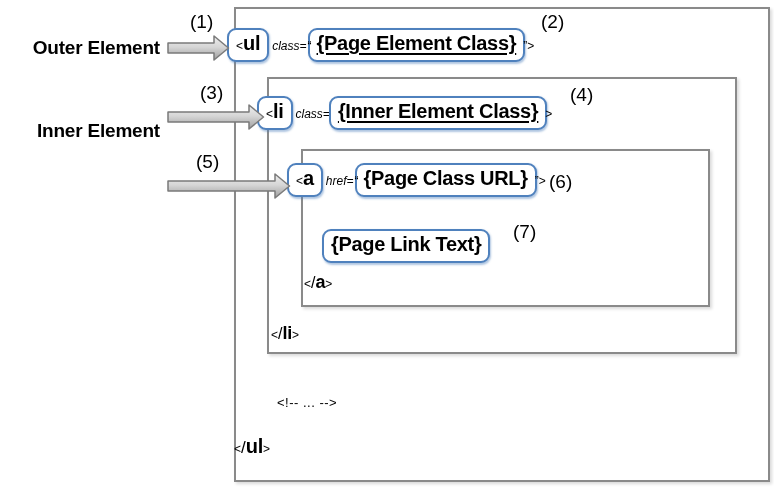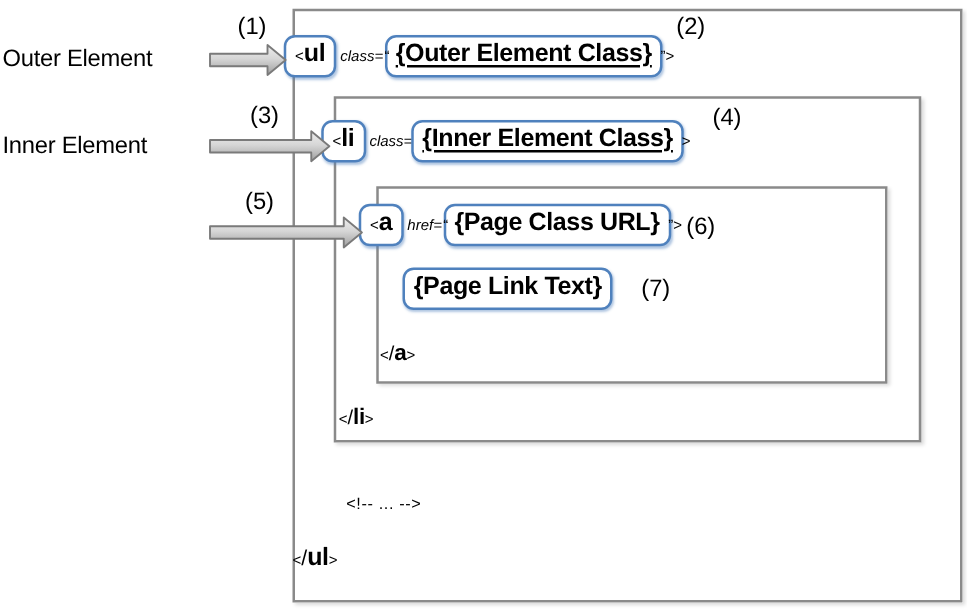--- a/index.html
+++ b/index.html
@@ -40,22 +40,22 @@
   
   .close-row{position:absolute;display:flex;align-items:baseline;z-index:3;white-space:nowrap;}
   .close-row .lt,.close-row .gt{font-size:12px;}
   .close-row .slash{font-size:16px;font-weight:normal;}
   .close-row .tag{font-size:18px;font-weight:bold;letter-spacing:-0.3px;}
   .close-row.close-ul .tag{font-size:20px;}
   .close-row.close-ul .slash{font-size:17px;}
   .comment{position:absolute;font-size:13px;z-index:3;letter-spacing:0.5px;}
 
   
-  .side-label{position:absolute;left:2px;width:158px;
-              font-size:19px;font-weight:normal;letter-spacing:-0.2px;z-index:3;}
+  .side-label{position:absolute;left:2px;width:158px;text-align:right;
+              font-size:19px;font-weight:bold;letter-spacing:-0.2px;z-index:3;}
   .num{position:absolute;font-size:19px;z-index:3;}
   svg.arrow{position:absolute;z-index:5;overflow:visible;}
 </style>
 </head>
 <body>
 
 <div class="stage">
 
   <svg width="0" height="0" style="position:absolute" aria-hidden="true">
     <defs>
@@ -65,21 +65,21 @@
         <stop offset="1" style="stop-color:var(--arrow-dark,#9e9e9e)"></stop>
       </linearGradient>
     </defs>
   </svg>
 
   <div class="rect rect-ul"></div>
   <div class="rect rect-li"></div>
   <div class="rect rect-a"></div>
 
   <div class="side-label" style="top:37px">Outer Element</div>
-  <div class="side-label" style="top:106px">Inner Element</div>
+  <div class="side-label" style="top:120px">Inner Element</div>
 
   <svg class="arrow" style="left:167px;top:34px" width="63" height="28" viewBox="0 0 63 28">
     <polygon points="1,9 47,9 47,2 61.5,14 47,26 47,19 1,19" fill="url(#agrad)" stroke="var(--arrow-stroke,#7a7a7a)" stroke-width="1.5" stroke-linejoin="round"></polygon>
   </svg>
   <svg class="arrow" style="left:167px;top:103px" width="98" height="28" viewBox="0 0 98 28">
     <polygon points="1,9 82,9 82,2 96.5,14 82,26 82,19 1,19" fill="url(#agrad)" stroke="var(--arrow-stroke,#7a7a7a)" stroke-width="1.5" stroke-linejoin="round"></polygon>
   </svg>
   <svg class="arrow" style="left:167px;top:172px" width="124" height="28" viewBox="0 0 124 28">
     <polygon points="1,9 108,9 108,2 122.5,14 108,26 108,19 1,19" fill="url(#agrad)" stroke="var(--arrow-stroke,#7a7a7a)" stroke-width="1.5" stroke-linejoin="round"></polygon>
   </svg>
@@ -93,21 +93,21 @@
   <div class="num" style="left:513px;top:221px">(7)</div>
 
   <div class="code-row" style="left:227px;top:28px">
     <span class="chip">
         <span class="sm">&lt;</span>
         <span class="big">ul</span>
       </span>
     <span class="sm attr">class=</span>
     <span class="sm quote">“</span>
     <span class="chip">
-        <span class="big u">{Outer Element Class}</span>
+        <span class="big u">{Page Element Class}</span>
       </span>
     <span class="sm suffix">”&gt;</span>
   </div>
 
   <div class="code-row" style="left:257px;top:96px">
     <span class="chip">
         <span class="sm">&lt;</span>
         <span class="big">li</span>
       </span>
     <span class="sm attr">class=</span>
@@ -123,21 +123,21 @@
         <span class="big">a</span>
       </span>
     <span class="sm attr">href=</span>
     <span class="sm quote">“</span>
     <span class="chip">
         <span class="big">{Page Class URL}</span>
       </span>
     <span class="sm suffix">”&gt;</span>
   </div>
 
-  <div class="code-row" style="left:322px;top:214px">
+  <div class="code-row" style="left:322px;top:229px">
     <span class="chip">
         <span class="big">{Page Link Text}</span>
       </span>
   </div>
 
   <div class="close-row" style="left:304px;top:272px">
     <span class="lt">&lt;</span>
       <span class="slash">/</span>
       <span class="tag">a</span>
       <span class="gt">&gt;</span>

